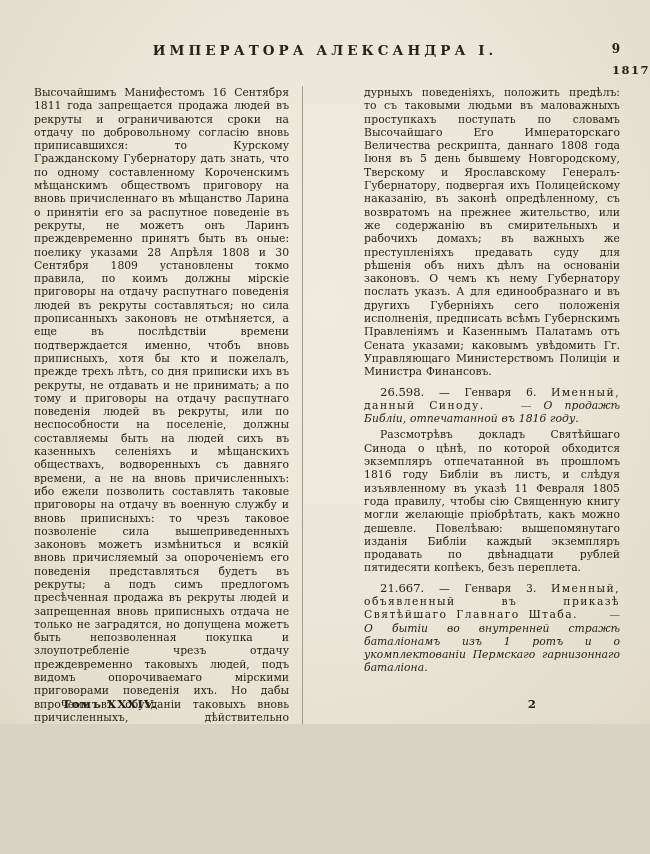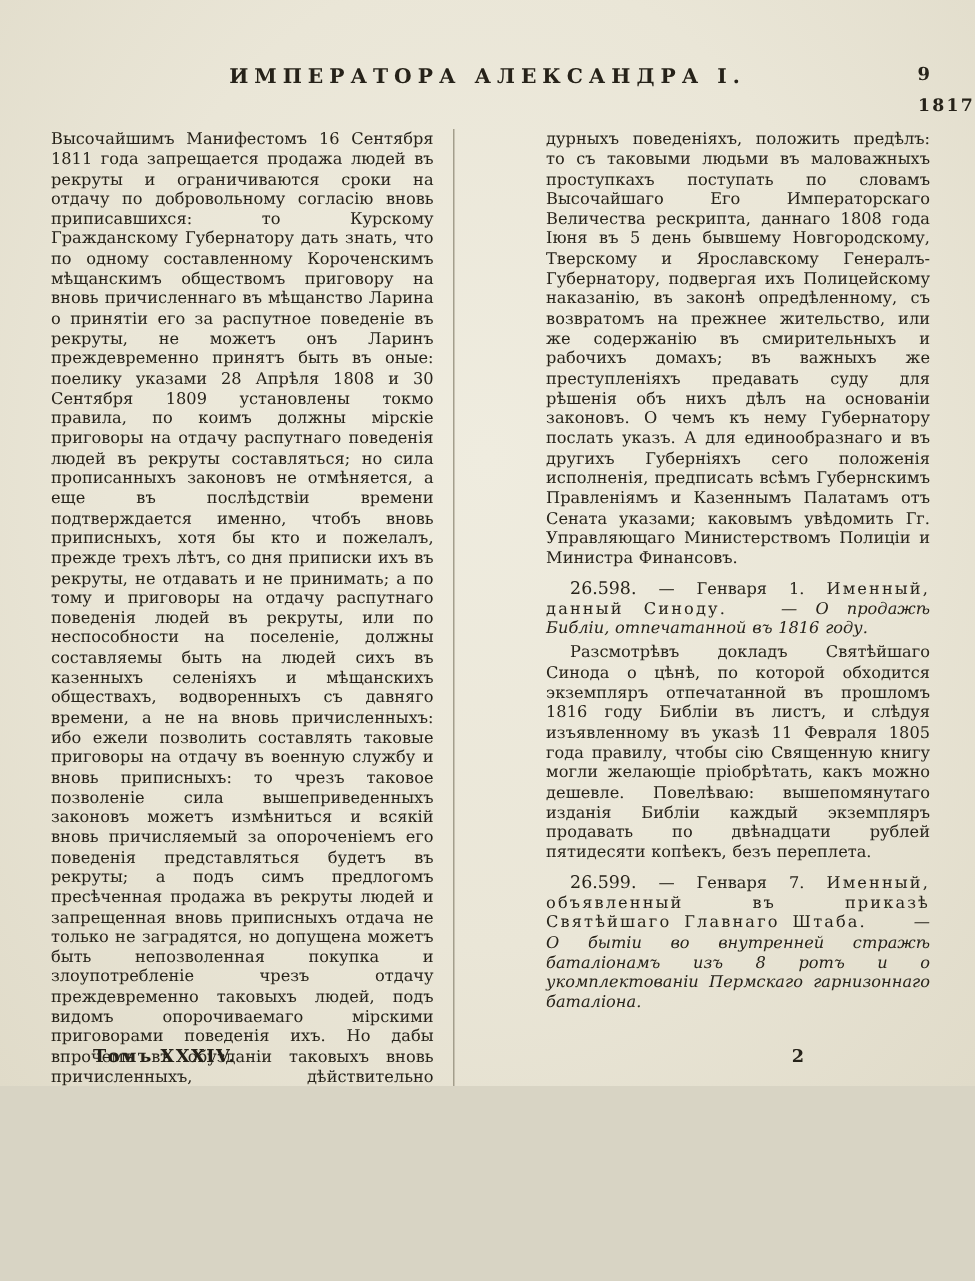--- a/index.html
+++ b/index.html
@@ -91,27 +91,27 @@
 
     <div class="col col-left">
       <p class="body-text">Высочайшимъ Манифестомъ 16 Сентября 1811 года запрещается продажа людей въ рекруты и ограничиваются сроки на отдачу по добровольному согласію вновь приписавшихся: то Курскому Гражданскому Губернатору дать знать, что по одному составленному Короченскимъ мѣщанскимъ обществомъ приговору на вновь причисленнаго въ мѣщанство Ларина о принятіи его за распутное поведеніе въ рекруты, не можетъ онъ Ларинъ преждевременно принятъ быть въ оные: поелику указами 28 Апрѣля 1808 и 30 Сентября 1809 установлены токмо правила, по коимъ должны мірскіе приговоры на отдачу распутнаго поведенія людей въ рекруты составляться; но сила прописанныхъ законовъ не отмѣняется, а еще въ послѣдствіи времени подтверждается именно, чтобъ вновь приписныхъ, хотя бы кто и пожелалъ, прежде трехъ лѣтъ, со дня приписки ихъ въ рекруты, не отдавать и не принимать; а по тому и приговоры на отдачу распутнаго поведенія людей въ рекруты, или по неспособности на поселеніе, должны составляемы быть на людей сихъ въ казенныхъ селеніяхъ и мѣщанскихъ обществахъ, водворенныхъ съ давняго времени, а не на вновь причисленныхъ: ибо ежели позволить составлять таковые приговоры на отдачу въ военную службу и вновь приписныхъ: то чрезъ таковое позволеніе сила вышеприведенныхъ законовъ можетъ измѣниться и всякій вновь причисляемый за опороченіемъ его поведенія представляться будетъ въ рекруты; а подъ симъ предлогомъ пресѣченная продажа въ рекруты людей и запрещенная вновь приписныхъ отдача не только не заградятся, но допущена можетъ быть непозволенная покупка и злоупотребленіе чрезъ отдачу преждевременно таковыхъ людей, подъ видомъ опорочиваемаго мірскими приговорами поведенія ихъ. Но дабы впрочемъ въ обузданіи таковыхъ вновь причисленныхъ, дѣйствительно приличающихся въ</p>
     </div>
 
     <div class="col col-right">
 
       <p class="body-text">дурныхъ поведеніяхъ, положить предѣлъ: то съ таковыми людьми въ маловажныхъ проступкахъ поступать по словамъ Высочайшаго Его Императорскаго Величества рескрипта, даннаго 1808 года Іюня въ 5 день бывшему Новгородскому, Тверскому и Ярославскому Генералъ-Губернатору, подвергая ихъ Полицейскому наказанію, въ законѣ опредѣленному, съ возвратомъ на прежнее жительство, или же содержанію въ смирительныхъ и рабочихъ домахъ; въ важныхъ же преступленіяхъ предавать суду для рѣшенія объ нихъ дѣлъ на основаніи законовъ. О чемъ къ нему Губернатору послать указъ. А для единообразнаго и въ другихъ Губерніяхъ сего положенія исполненія, предписать всѣмъ Губернскимъ Правленіямъ и Казеннымъ Палатамъ отъ Сената указами; каковымъ увѣдомить Гг. Управляющаго Министерствомъ Полиціи и Министра Финансовъ.</p>
 
       <p class="body-text indented entry-heading">
-        <span class="entry-number">26.598.</span><span class="entry-date"> — Генваря 1. </span><span class="entry-type">Именный, данный Синоду.</span><span class="entry-title"> — О продажѣ Библіи, отпечатанной въ 1816 году.</span>
+        <span class="entry-number">26.598.</span><span class="entry-date"> — Генваря 6. </span><span class="entry-type">Именный, данный Синоду.</span><span class="entry-title"> — О продажѣ Библіи, отпечатанной въ 1816 году.</span>
       </p>
 
       <p class="body-text indented">Разсмотрѣвъ докладъ Святѣйшаго Синода о цѣнѣ, по которой обходится экземпляръ отпечатанной въ прошломъ 1816 году Библіи въ листъ, и слѣдуя изъявленному въ указѣ 11 Февраля 1805 года правилу, чтобы сію Священную книгу могли желающіе пріобрѣтать, какъ можно дешевле. Повелѣваю: вышепомянутаго изданія Библіи каждый экземпляръ продавать по двѣнадцати рублей пятидесяти копѣекъ, безъ переплета.</p>
 
       <p class="body-text indented entry-heading">
-        <span class="entry-number">26.599.</span><span class="entry-date"> — Генваря 7. </span><span class="entry-type">Именный, объявленный въ приказѣ Святѣйшаго Главнаго Штаба.</span><span class="entry-title"> — О бытіи во внутренней стражѣ баталіонамъ изъ 8 ротъ и о укомплектованіи Пермскаго гарнизоннаго баталіона.</span>
+        <span class="entry-number">21.667.</span><span class="entry-date"> — Генваря 3. </span><span class="entry-type">Именный, объявленный въ приказѣ Святѣйшаго Главнаго Штаба.</span><span class="entry-title"> — О бытіи во внутренней стражѣ баталіонамъ изъ 1 ротъ и о укомплектованіи Пермскаго гарнизоннаго баталіона.</span>
       </p>
 
 
     </div>
   </div>
 
   <div class="footer-volume">Томъ XXXIV.</div>
 
   <div class="footer-signature">2</div>
 

